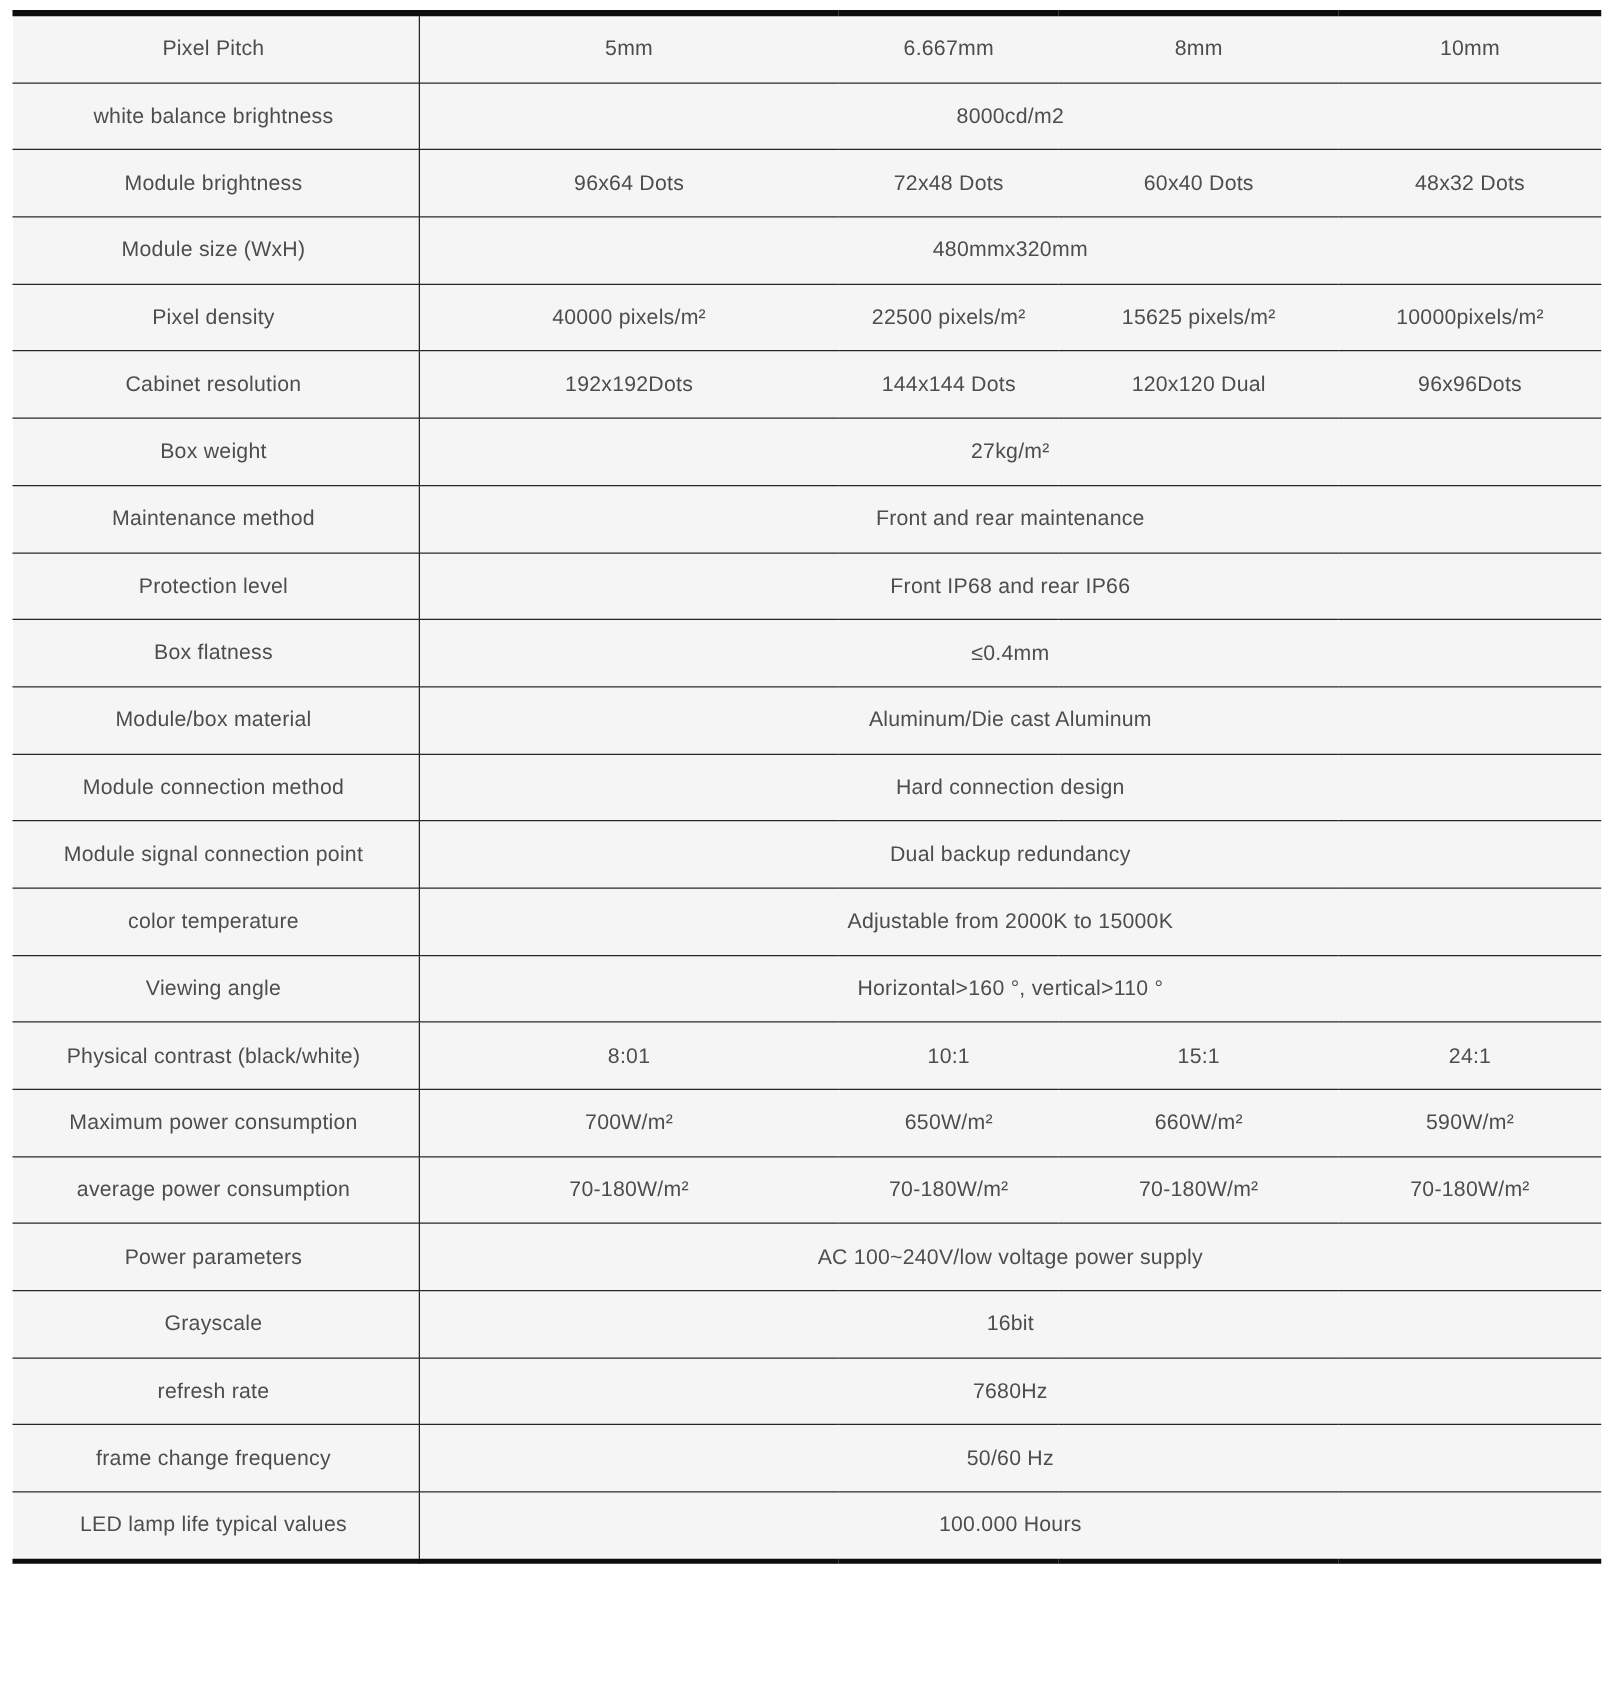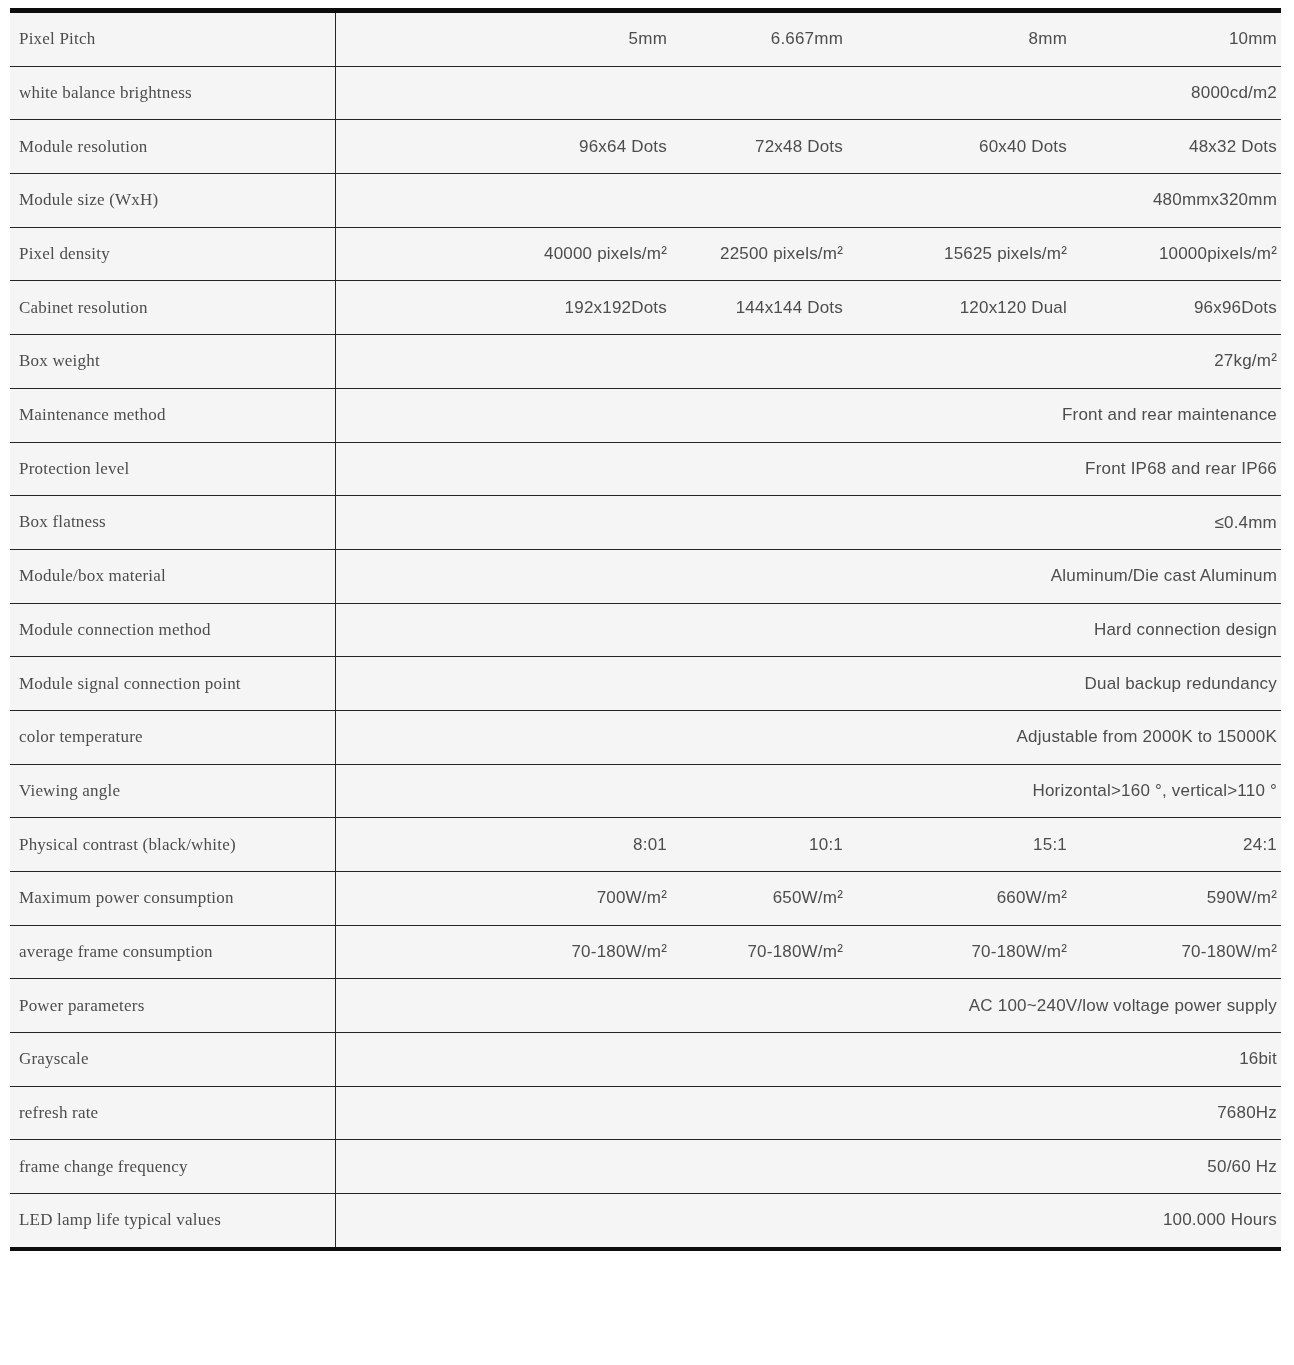--- a/index.html
+++ b/index.html
@@ -30,28 +30,27 @@
     height: 48.7px;
     font-size: 17px;
     vertical-align: middle;
     letter-spacing: 0.2px;
     overflow: hidden;
   }
   table.spec-table tr:last-child td {
     border-bottom: none;
   }
   td.spec-label {
-    text-align: left;
+    text-align: center;
     padding: 2px 12px 2px 9px;
     border-right: 1px solid var(--line, #262626);
     line-height: 1.3;
-    font-family: Liberation Serif, serif;
   }
   td.spec-val {
-    text-align: right;
+    text-align: center;
     padding: 2px 4px;
   }
 </style>
 </head>
 <body>
 
 <div class="spec-wrap">
   <table class="spec-table">
     <colgroup>
       <col style="width:325px">
@@ -66,21 +65,21 @@
           <td class="spec-val">5mm</td>
           <td class="spec-val">6.667mm</td>
           <td class="spec-val">8mm</td>
           <td class="spec-val">10mm</td>
         </tr>
         <tr>
           <td class="spec-label">white balance brightness</td>
           <td class="spec-val" colspan="4">8000cd/m2</td>
         </tr>
         <tr>
-          <td class="spec-label">Module resolution</td>
+          <td class="spec-label">Module brightness</td>
           <td class="spec-val">96x64 Dots</td>
           <td class="spec-val">72x48 Dots</td>
           <td class="spec-val">60x40 Dots</td>
           <td class="spec-val">48x32 Dots</td>
         </tr>
         <tr>
           <td class="spec-label">Module size (WxH)</td>
           <td class="spec-val" colspan="4">480mmx320mm</td>
         </tr>
         <tr>
@@ -141,21 +140,21 @@
           <td class="spec-val">24:1</td>
         </tr>
         <tr>
           <td class="spec-label">Maximum power consumption</td>
           <td class="spec-val">700W/m²</td>
           <td class="spec-val">650W/m²</td>
           <td class="spec-val">660W/m²</td>
           <td class="spec-val">590W/m²</td>
         </tr>
         <tr>
-          <td class="spec-label">average frame consumption</td>
+          <td class="spec-label">average power consumption</td>
           <td class="spec-val">70-180W/m²</td>
           <td class="spec-val">70-180W/m²</td>
           <td class="spec-val">70-180W/m²</td>
           <td class="spec-val">70-180W/m²</td>
         </tr>
         <tr>
           <td class="spec-label">Power parameters</td>
           <td class="spec-val" colspan="4">AC 100~240V/low voltage power supply</td>
         </tr>
         <tr>

